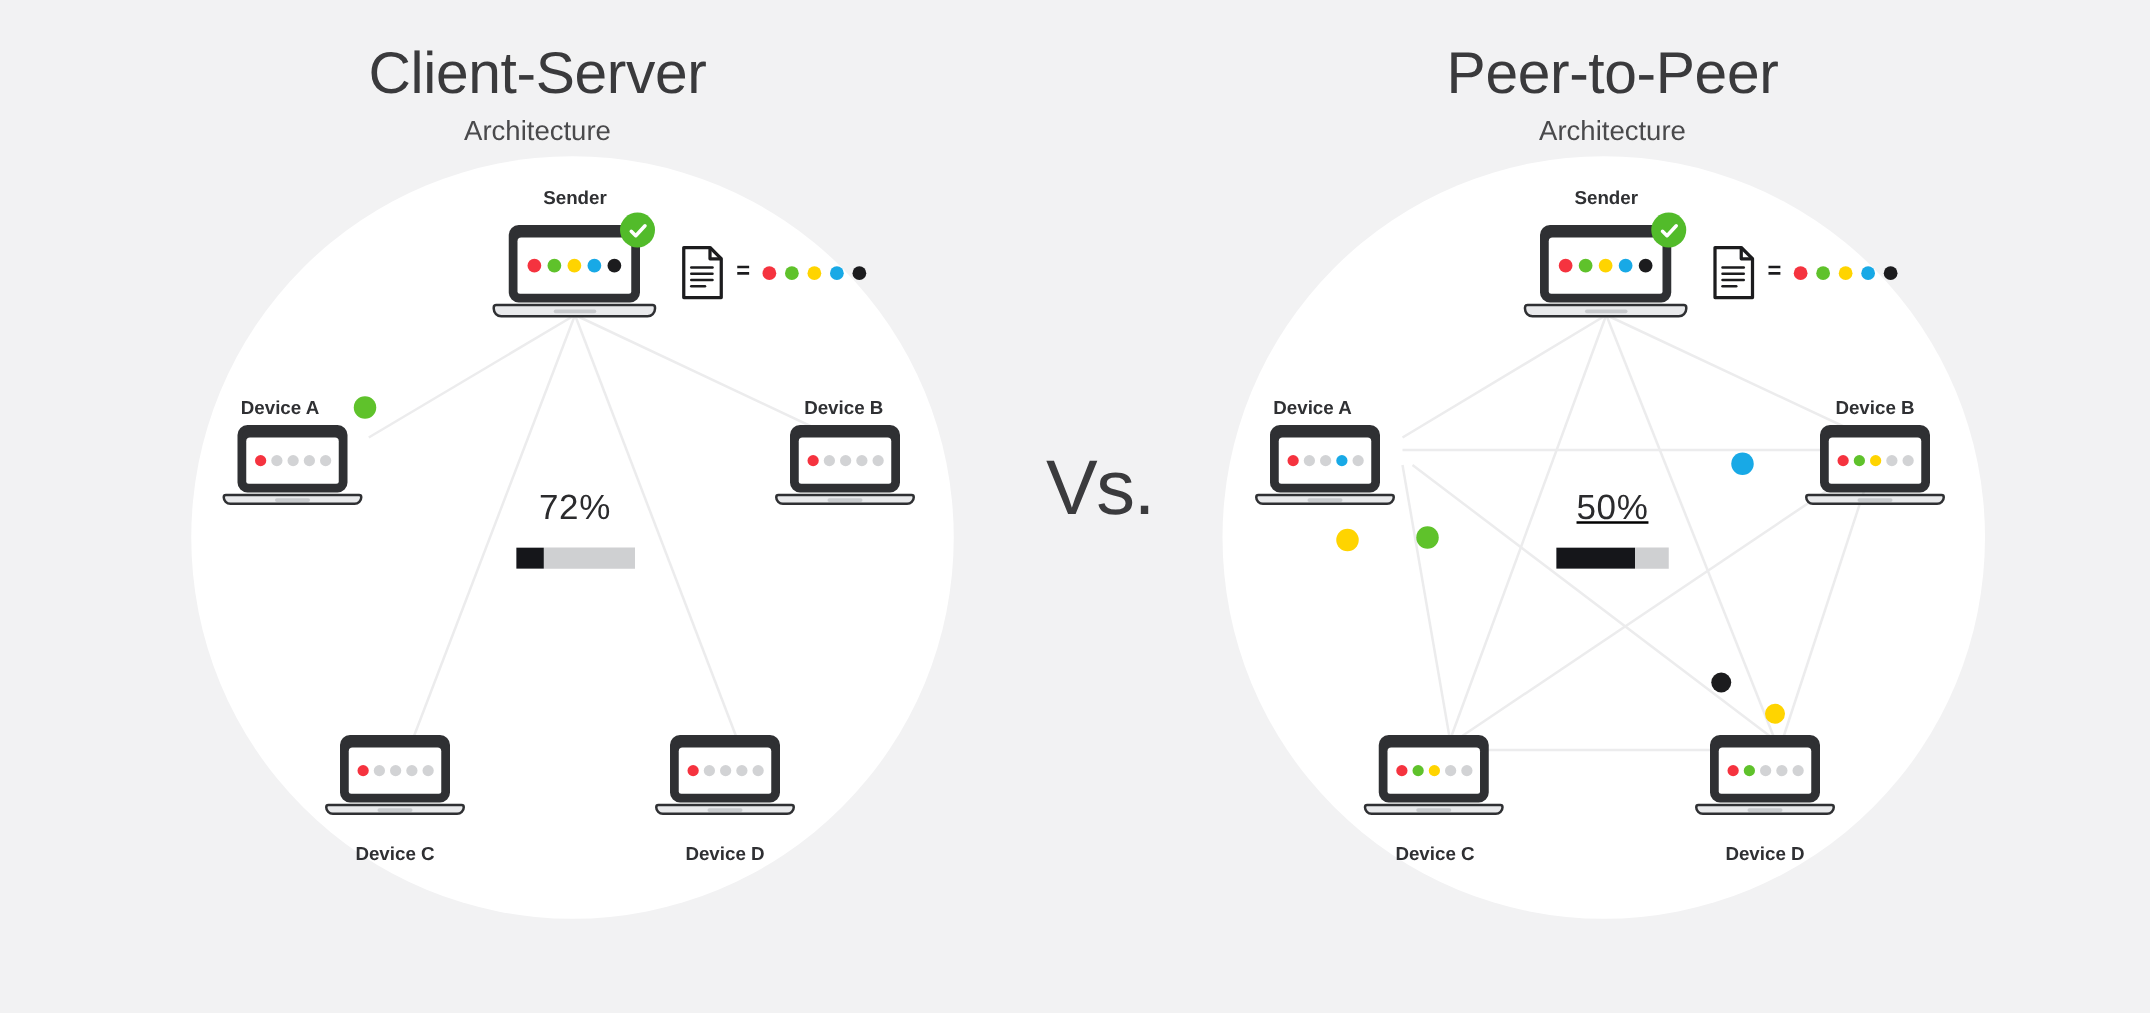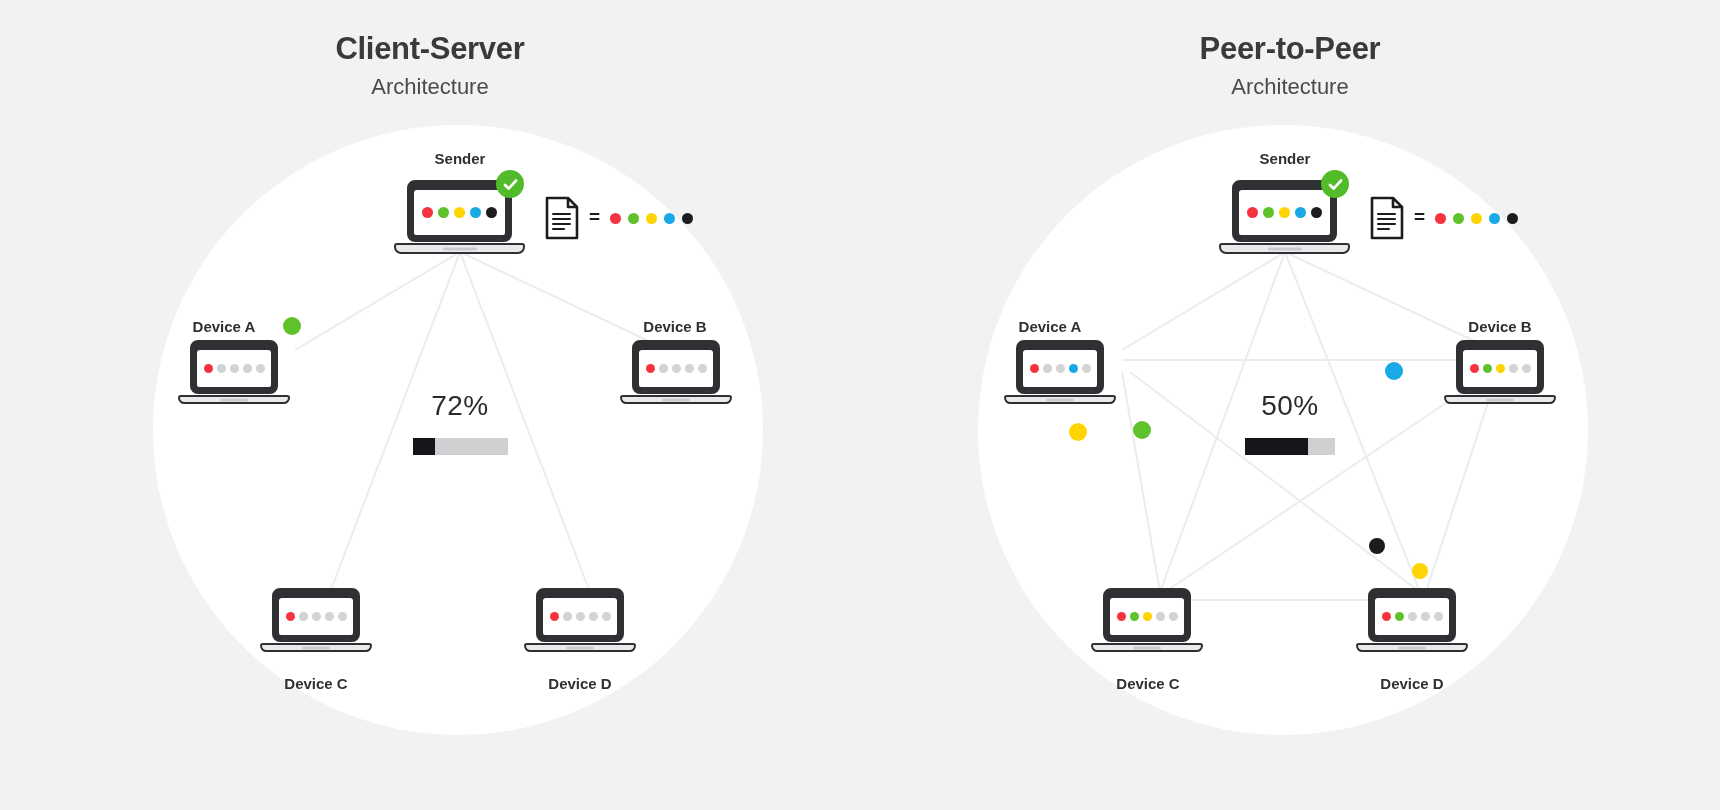--- a/index.html
+++ b/index.html
@@ -32,22 +32,22 @@
 
   .panel-head {
     position: absolute;
     top: 32px;
     left: 0;
     width: 100%;
     text-align: center;
     pointer-events: none;
   }
   .panel-title {
-    font-size: 31px;
-    font-weight: bold;
+    font-size: 47px;
+    font-weight: normal;
     color: #3a3a3c;
     letter-spacing: -0.3px;
     line-height: 1.1;
   }
   .panel-subtitle {
     margin-top: 8px;
     font-size: 22px;
     font-weight: normal;
     color: #4a4a4c;
   }
@@ -344,20 +344,21 @@
         </div>
       </div>
       <div class="base" style="width:112px; height:9px; margin-left:-12px;">
         <div class="notch" style="width:28px;"></div>
       </div>
     </div>
     <div class="node-label" style="left:470px; top:675px;">Device D</div>
 
   </section>
 
+  <div class="vs">Vs.</div>
 
   <section class="panel right">
 
     <div class="circle"></div>
 
     <div class="panel-head">
       <div class="panel-title">Peer-to-Peer</div>
       <div class="panel-subtitle">Architecture</div>
     </div>
 
@@ -453,21 +454,21 @@
           <span class="dot" style="width:9px;height:9px;background:#ffd400"></span>
           <span class="dot" style="width:9px;height:9px;background:#d2d3d5"></span>
           <span class="dot" style="width:9px;height:9px;background:#d2d3d5"></span>
         </div>
       </div>
       <div class="base" style="width:112px; height:9px; margin-left:-12px;">
         <div class="notch" style="width:28px;"></div>
       </div>
     </div>
 
-    <div class="progress-wrap" style="left:330px; top:390px;">
+    <div class="progress-wrap" style="left:330px; top:390px;text-decoration:underline;">
       <div class="progress-pct">50%</div>
       <div class="progress-track" style="width:90px;">
         <div class="progress-fill" style="width:70%;"></div>
       </div>
     </div>
 
     <div class="laptop" style="left:243px; top:588px;">
       <div class="screen-shell" style="width:88px; height:54px;">
         <div class="screen" style="gap:4px;">
           <span class="dot" style="width:9px;height:9px;background:#f5333f"></span>

